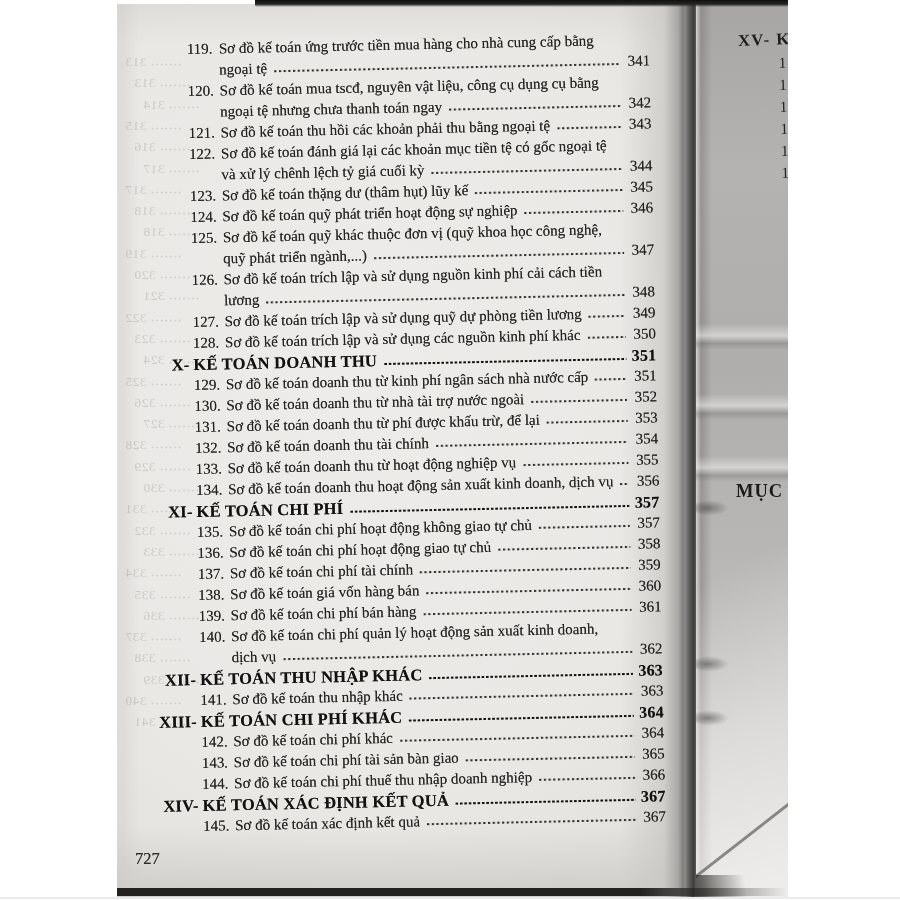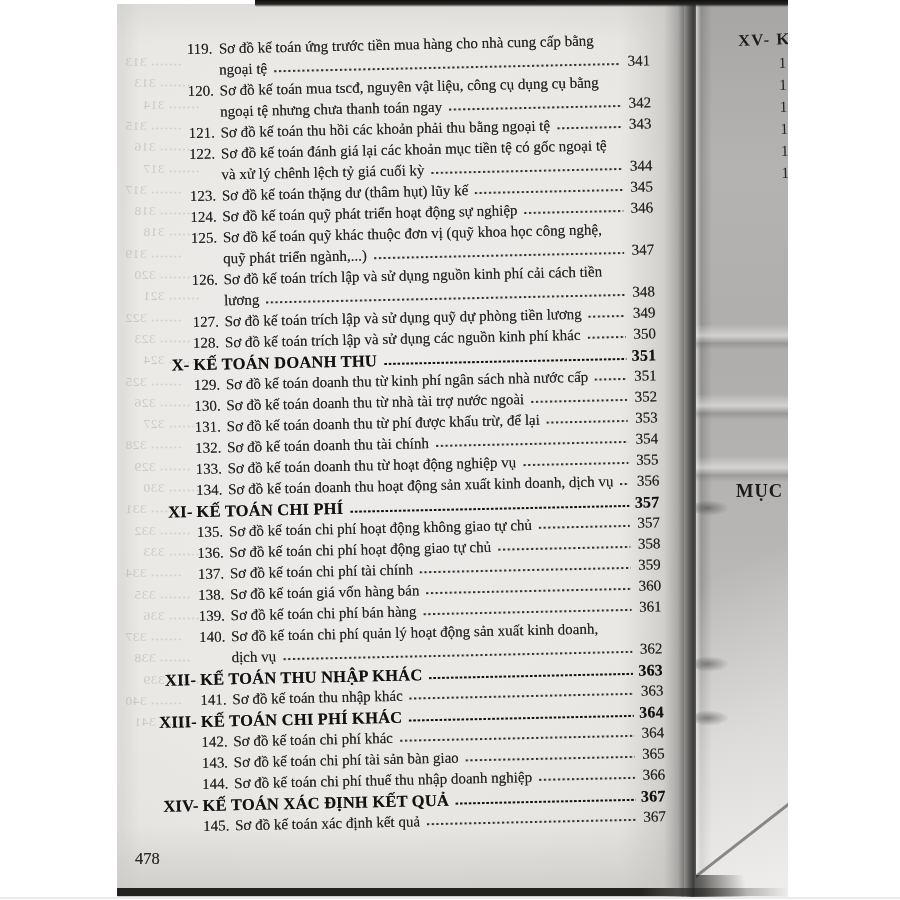--- a/index.html
+++ b/index.html
@@ -401,21 +401,21 @@
           <span class="leader"></span>
           <span class="pg">367</span>
         </div>
         <div class="row">
           <span class="num">145.</span>
           <span class="t">Sơ đồ kế toán xác định kết quả</span>
           <span class="leader"></span>
           <span class="pg">367</span>
         </div>
       </div>
-    <div class="folio">478</div>
+    <div class="folio">727</div>
   </div>
 
   <div class="gutter"></div>
 
   <div class="right-page">
     <div class="band" style="top:320px"></div>
     <div class="band" style="top:390px"></div>
     <div class="band" style="top:452px"></div>
     <div class="dimple" style="top:496px"></div>
     <div class="dimple" style="top:652px"></div>

